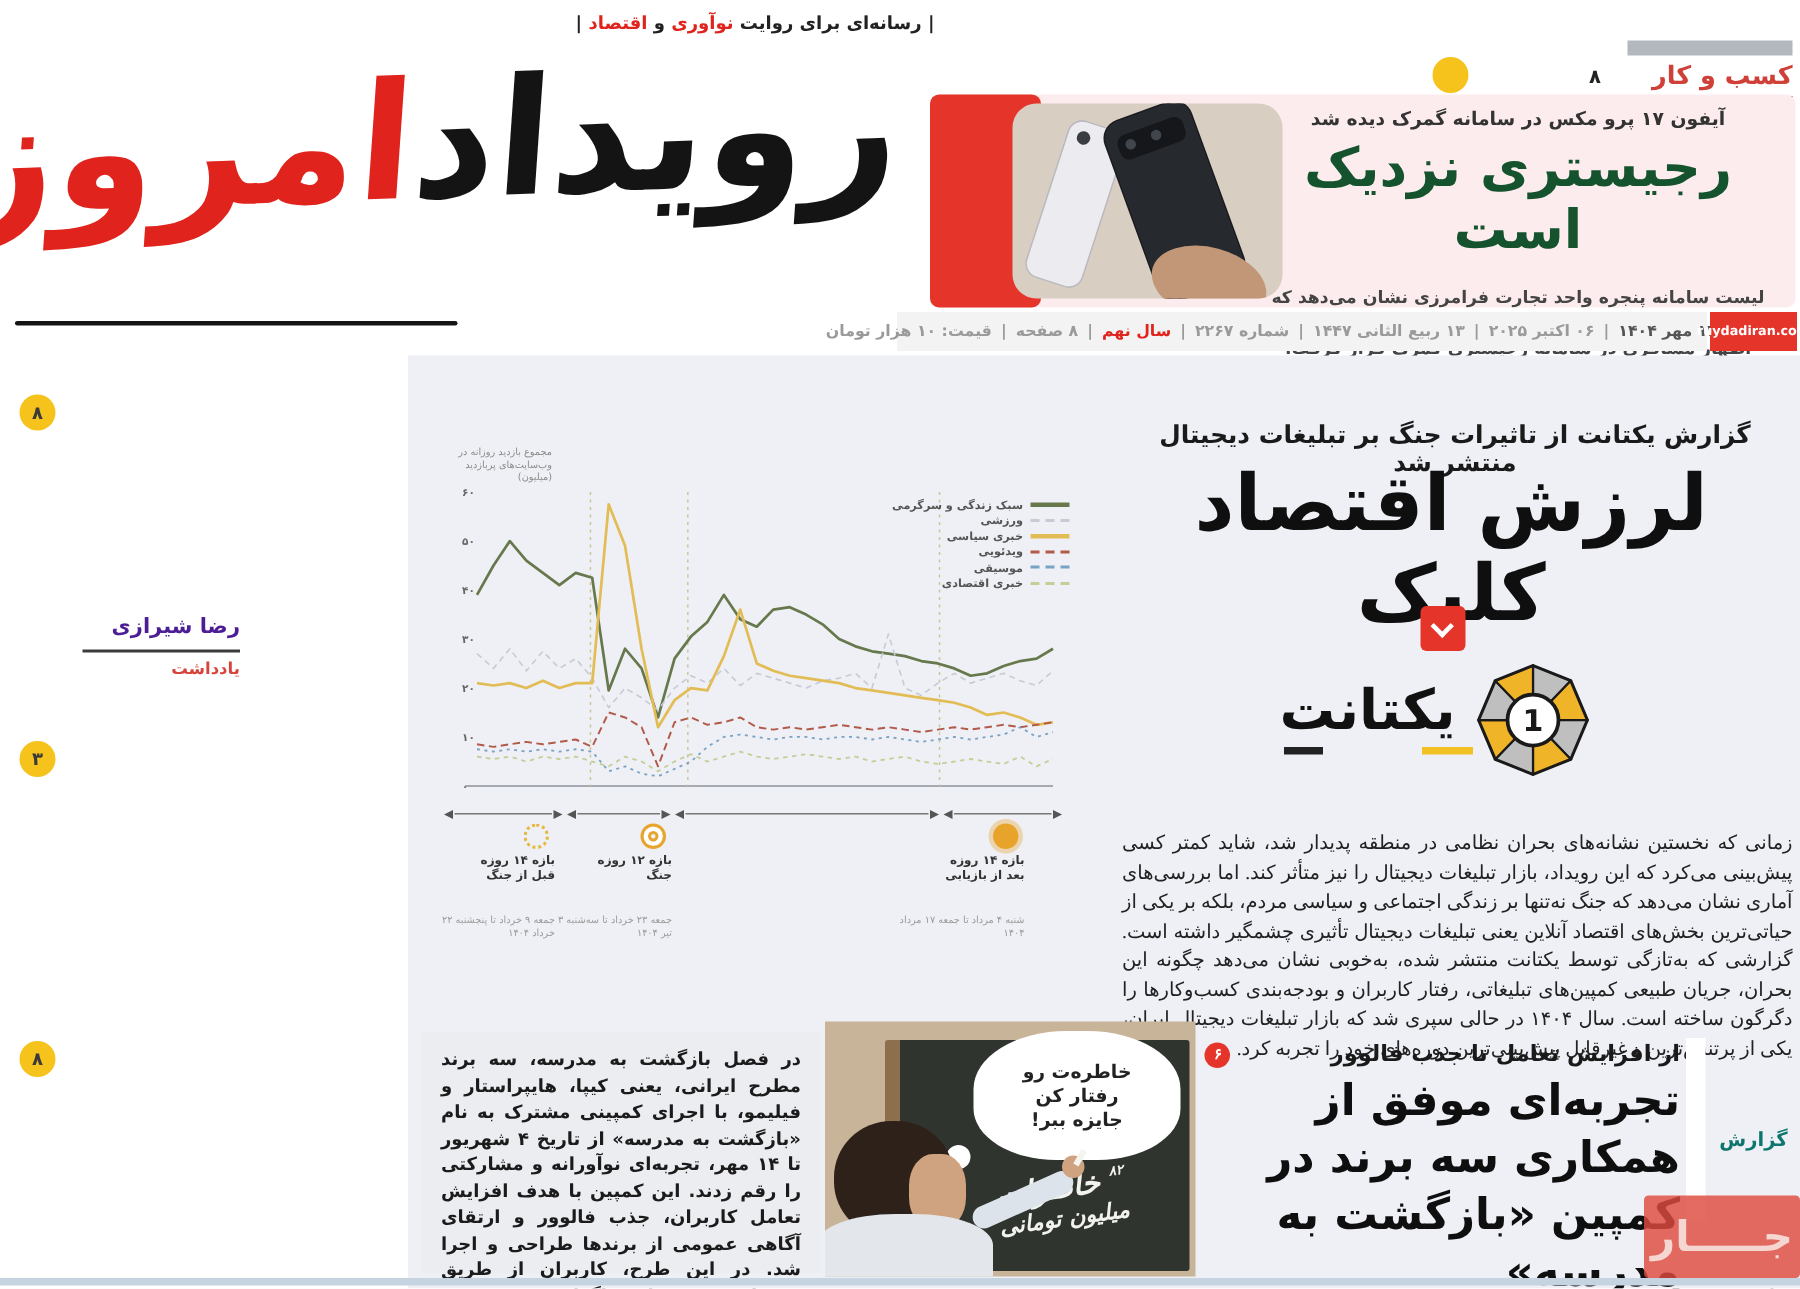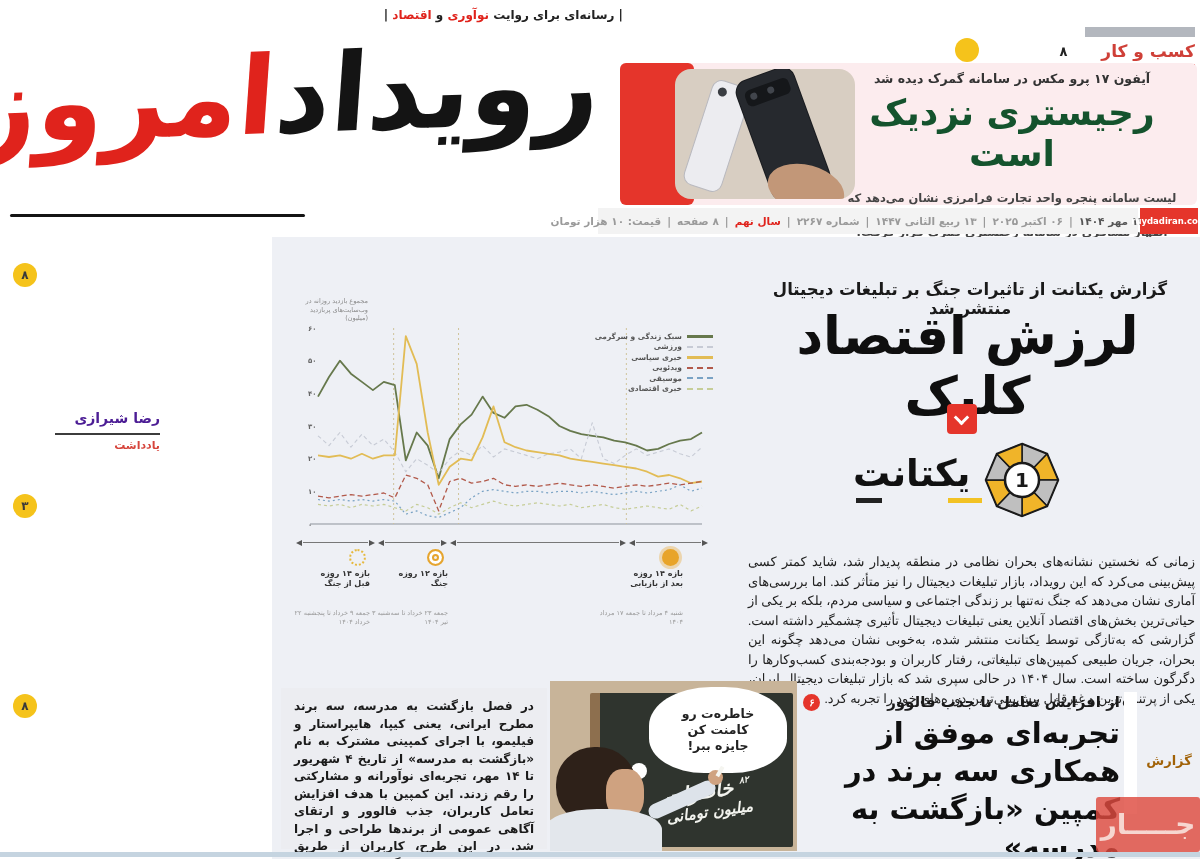--- a/index.html
+++ b/index.html
@@ -126,21 +126,21 @@
   .boy-face { position:absolute; left:56px; bottom:32px; width:38px; height:50px; background:#cfa280; border-radius:42%; }
   .boy-shirt { position:absolute; left:-6px; bottom:-4px; width:118px; height:46px; background:#e3e7ec; border-radius:45% 45% 0 0; }
   .boy-arm { position:absolute; left:96px; bottom:44px; width:72px; height:15px; background:#dde3ea; border-radius:8px; transform:rotate(-24deg); }
   .boy-hand { position:absolute; left:158px; bottom:66px; width:15px; height:15px; background:#cfa280; border-radius:50%; }
   .boy-chalkstick { position:absolute; left:168px; bottom:74px; width:4px; height:11px; background:#f5f5f0; transform:rotate(30deg); }
 
   .report-kicker { left:830px; top:693px; width:290px; text-align:right; font-size:15px; font-weight:bold; color:#1a1a1a; }
   .report-headline { left:800px; top:714px; width:320px; text-align:right; font-size:29px; line-height:38px;
     font-weight:bold; color:#0f0f0f; letter-spacing:-1px; }
   .report-whitebar { left:1124px; top:692px; width:13px; height:122px; background:#fff; }
-  .report-label { left:1143px; top:753px; width:52px; font-size:13px; font-weight:bold; color:#a16207; text-align:center; }
+  .report-label { left:1143px; top:753px; width:52px; font-size:13px; font-weight:bold; color:#0f766e; text-align:center; }
   .stamp { left:1096px; top:797px; width:104px; height:55px; background:rgba(222,74,64,.82); border-radius:3px;
     display:flex; align-items:center; justify-content:center; font-size:28px; font-weight:bold; color:#f6d6d0; }
   .bottom-edge { left:0; top:852px; width:1200px; height:5px; background:#c5d4e0; }
 
   .tick { font-size:7px; fill:#666; font-weight:bold; }
 </style>
 </head>
 <body>
 
 <div id="page">
@@ -341,21 +341,21 @@
   </div>
 
   <div class="abs school-img">
     <div class="board"></div>
     <div class="chalk">
       <div class="c1"><span class="sup">۸۲</span> <span>خاطرات</span></div>
       <div class="c2">میلیون تومانی</div>
     </div>
     <div class="bubble">
       <div>خاطره‌ت رو</div>
-      <div>کامنت کن</div>
+      <div>رفتار کن</div>
       <div>جایزه ببر!</div>
     </div>
     <div class="boy-arm"></div>
     <div class="boy-hand"></div>
     <div class="boy-chalkstick"></div>
     <div class="boy-hair"></div>
     <div class="boy-face"></div>
     <div class="boy-shirt"></div>
   </div>
 

